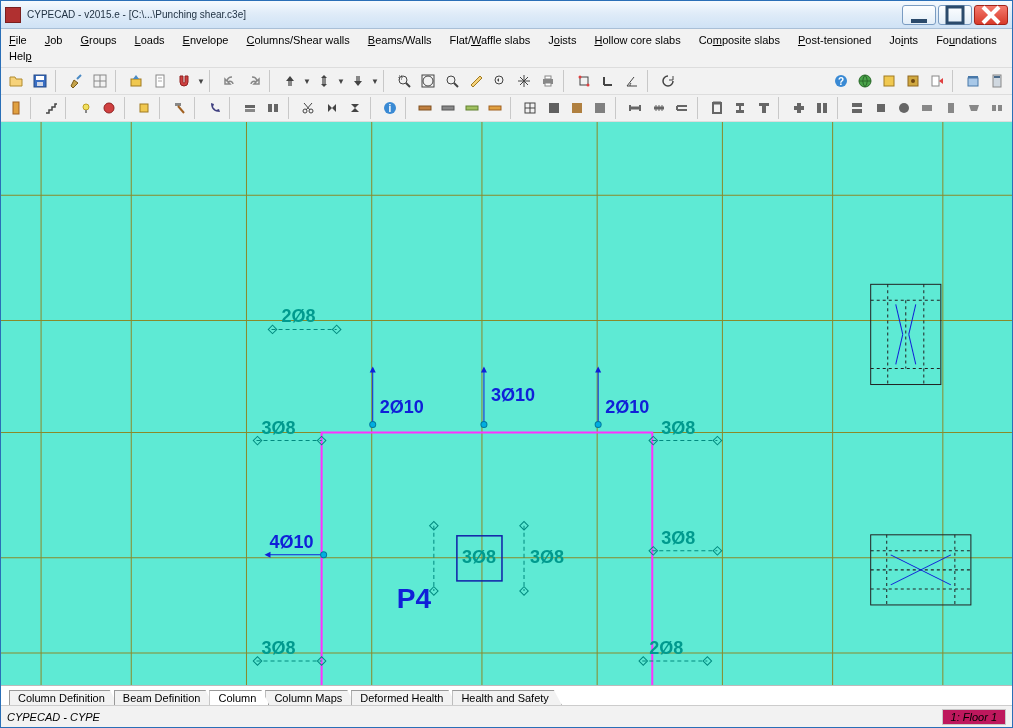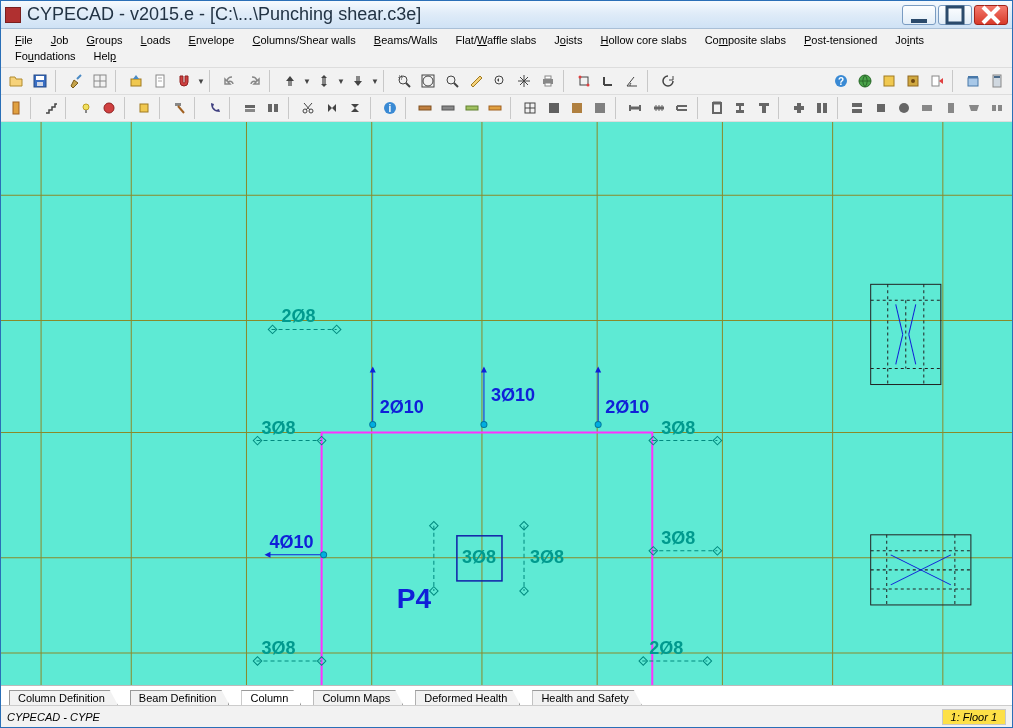--- a/index.html
+++ b/index.html
@@ -3,27 +3,27 @@
 <meta charset="utf-8">
 <style>
   * { box-sizing: border-box; }
   body { margin:0; font-family: Tahoma, Arial, sans-serif; font-size:11px; background:#fff; user-select:none; }
 
   .window { width:1013px; height:728px; border:1px solid #2a6fb7; position:relative; background:#fff; display:flex; flex-direction:column; }
 
   
   .titlebar { height:28px; background:linear-gradient(#f6fafe,#e0ecf8 45%,#cfe2f5); display:flex; align-items:center; padding:0 4px; border-bottom:1px solid #a9bfd6; }
   .titlebar .app-icon { width:16px; height:16px; background:#b03030; border:1px solid #7a1f1f; margin-right:6px; }
-  .titlebar .title-text { flex:1; color:#234; font-size:18px; }
+  .titlebar .title-text { flex:1; color:#234; font-size:10px; }
   .winbtns { display:flex; gap:2px; }
   .winbtn { width:34px; height:20px; border:1px solid #7a9cc2; background:linear-gradient(#fdfeff,#e3eef8); border-radius:3px; display:flex; align-items:center; justify-content:center; font-size:12px; color:#2b4a6b; }
   .winbtn.close { background:linear-gradient(#f47a6e,#d83a2a); border-color:#a32318; color:#fff; font-weight:bold; }
 
   
-  .menubar { padding:3px 12px; background:#f2f2f2; border-bottom:1px solid #ddd; display:flex; flex-wrap:wrap; gap:0 14px; color:#000; }
+  .menubar { padding:3px 6px; background:#f2f2f2; border-bottom:1px solid #ddd; display:flex; flex-wrap:wrap; gap:0 14px; color:#000; }
   .menuitem { padding:2px 2px; cursor:default; }
   .menuitem .ul { text-decoration:underline; }
 
   
   .toolbar { background:#f2f2f2; border-bottom:1px solid #ddd; padding:2px 4px; display:flex; align-items:center; gap:2px; flex-wrap:nowrap; overflow:hidden; }
   .tbtn { width:22px; height:22px; border:1px solid transparent; display:inline-flex; align-items:center; justify-content:center; font-size:13px; border-radius:2px; }
   .tbtn svg { width:16px; height:16px; }
   .tsep { width:6px; height:22px; border-left:1px solid #c8c8c8; margin:0 2px; }
   .tdrop { width:8px; height:22px; display:inline-flex; align-items:center; justify-content:center; font-size:8px; color:#444; }
 
@@ -42,29 +42,29 @@
   .dash { stroke:#008a7f; stroke-dasharray:4 3; }
 
   .magenta { stroke:#ff30ff; stroke-width:2; fill:none; }
   .column { stroke:#1020a8; stroke-width:1.5; fill:none; }
 
   .legend rect { stroke:#222; fill:none; }
   .legend line.d { stroke:#222; stroke-dasharray:3 3; }
   .legend line.b { stroke:#1020d8; }
 
   
-  .tabstrip { height:20px; background:#fff; border-top:1px solid #bbb; display:flex; align-items:flex-end; padding-left:8px; gap:16px; font-size:11px; }
+  .tabstrip { height:20px; background:#fff; border-top:1px solid #bbb; display:flex; align-items:flex-end; padding-left:8px; gap:0; font-size:11px; }
   .tab { position:relative; padding:1px 12px 1px 8px; border:1px solid #999; border-bottom:none; background:#f2f2f2;
          clip-path: polygon(0 0, calc(100% - 8px) 0, 100% 100%, 0 100%); margin-right:-4px; }
   .tab.active { background:#fff; z-index:2; }
 
   
   .statusbar { height:22px; background:#f2f2f2; border-top:1px solid #ccc; display:flex; align-items:center; padding:0 6px; font-size:11px;font-style:italic; }
   .statusbar .spacer { flex:1; }
-  .status-cell { border:1px solid #c8c8c8; padding:1px 8px; background:#fde047; }
+  .status-cell { border:1px solid #c8c8c8; padding:1px 8px; background:#be185d; }
 </style>
 </head>
 <body>
 
 <div class="window">
 
   <div class="titlebar">
     <div class="app-icon"></div>
     <div class="title-text">CYPECAD - v2015.e - [C:\...\Punching shear.c3e]</div>
     <div class="winbtns">

